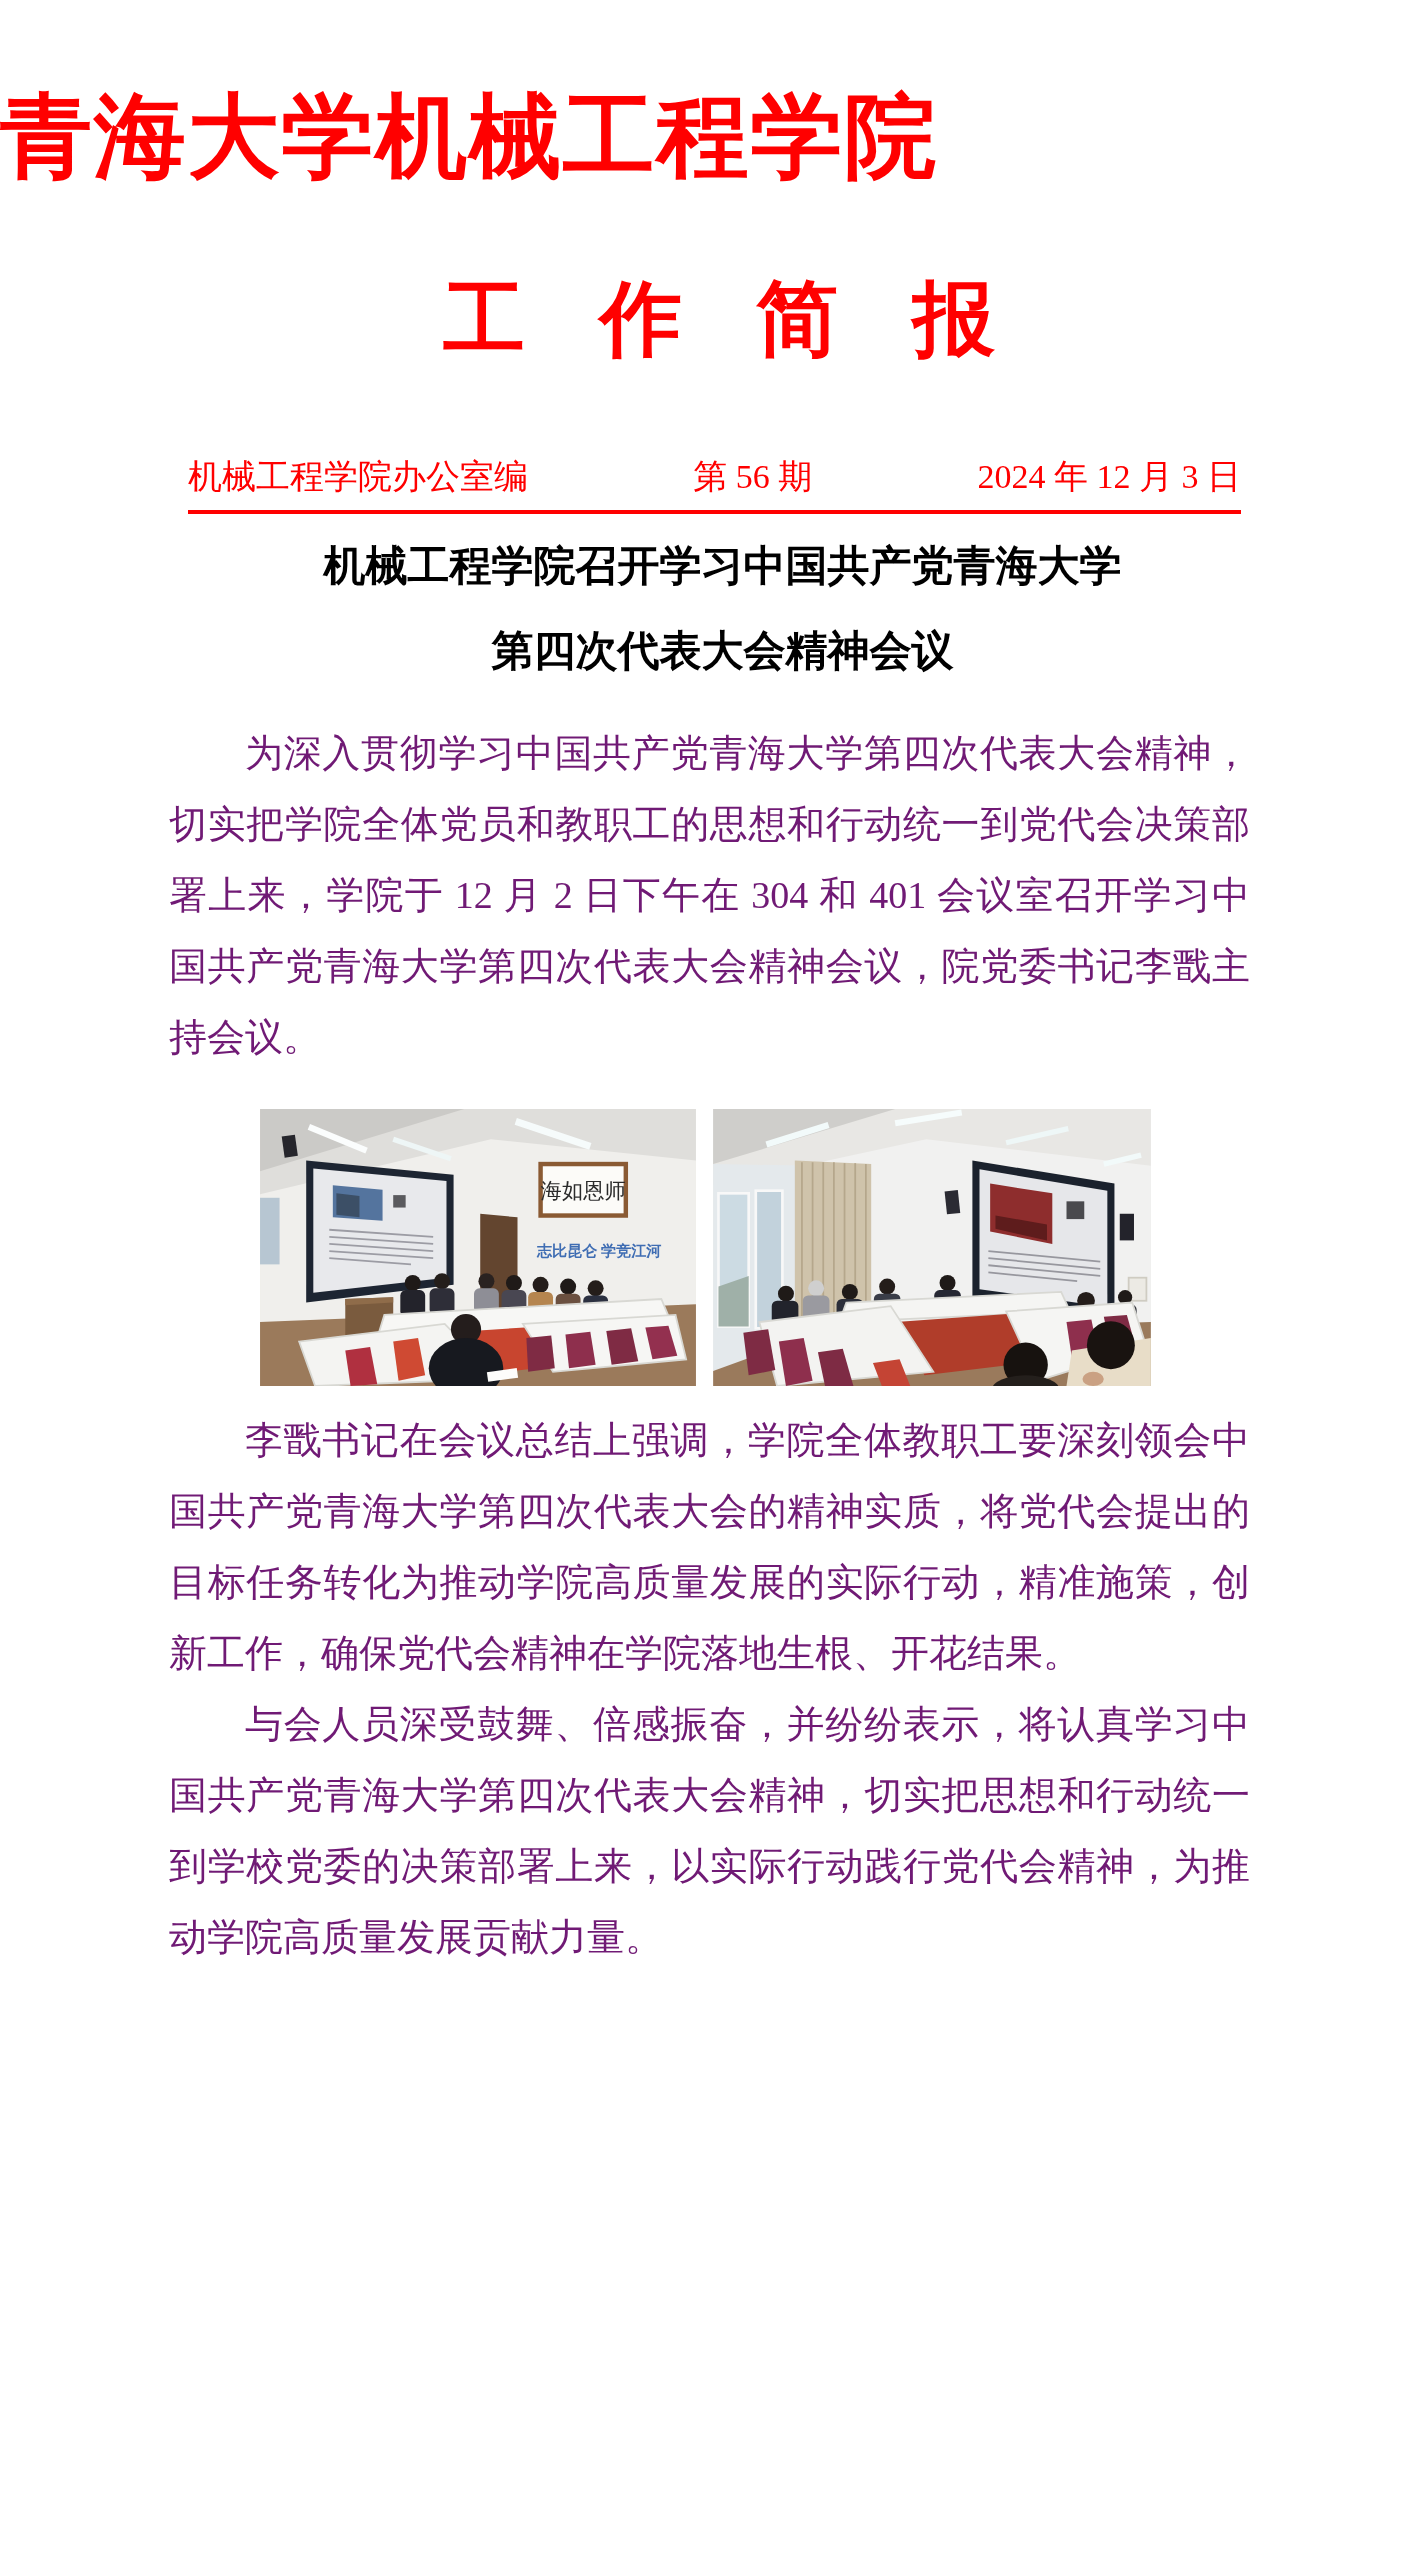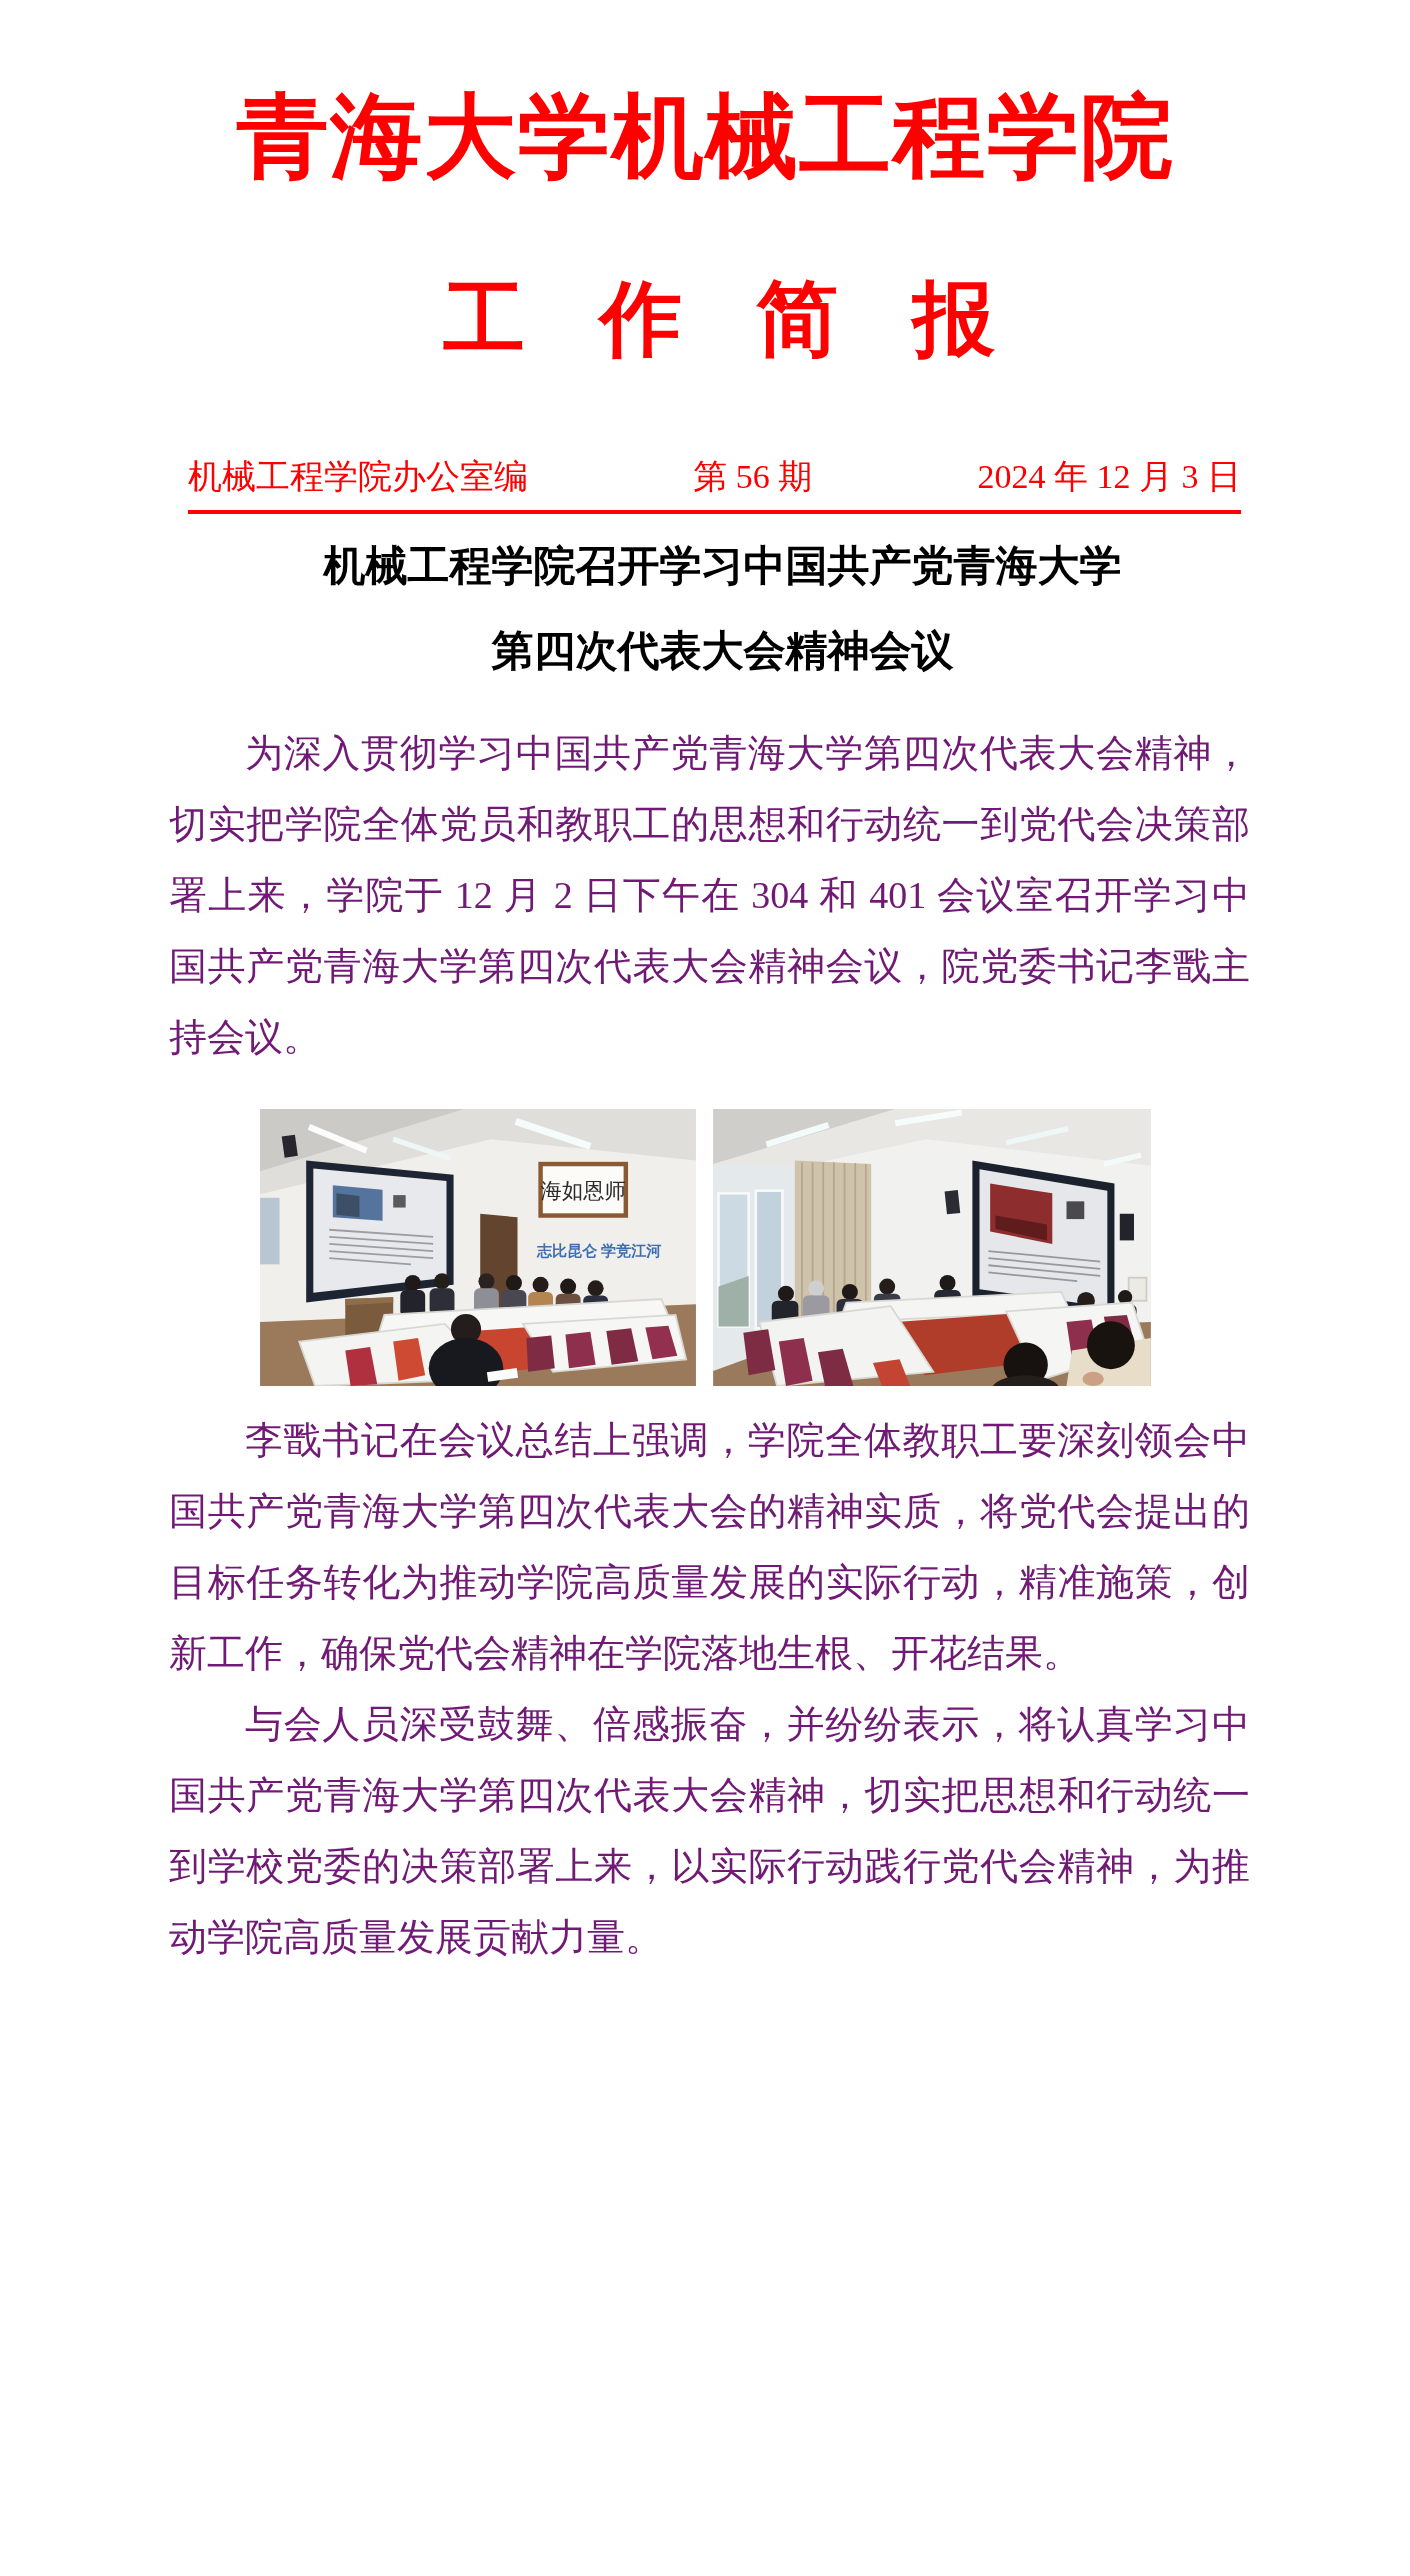--- a/index.html
+++ b/index.html
@@ -1,21 +1,21 @@
 <!DOCTYPE html>
 <html style="font-size:14.2px"><head>
 <meta charset="utf-8">
 <style>
   html,body{margin:0;padding:0;background:#ffffff;}
   .page{
     position:relative;width:1411px;height:2576px;background:#ffffff;
     font-family:"Liberation Serif","DejaVu Serif",serif;color:#000;overflow:hidden;
   }
   .org-title{
-    position:absolute;top:75px;left:0;width:100%;text-align:center;
+    position:absolute;top:75px;left:0;width:100%;text-align:left;
     font-size:92px;font-weight:bold;color:#ff0000;letter-spacing:1.8px;white-space:nowrap;
   }
   .bulletin-title{
     position:absolute;top:265px;left:27px;width:100%;text-align:center;
     font-size:82px;font-weight:bold;color:#ff0000;letter-spacing:27px;white-space:nowrap;
   }
   .info-row{
     position:absolute;top:450px;left:188px;width:1053px;height:50px;
     display:flex;justify-content:space-between;align-items:flex-end;
     font-size:34px;color:#ff0000;border-bottom:4.4px solid #ff0000;padding-bottom:10px;

